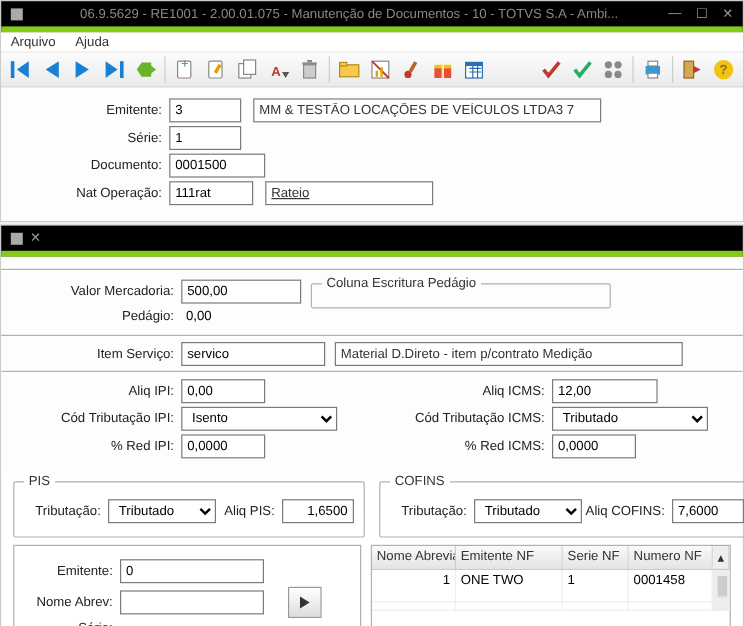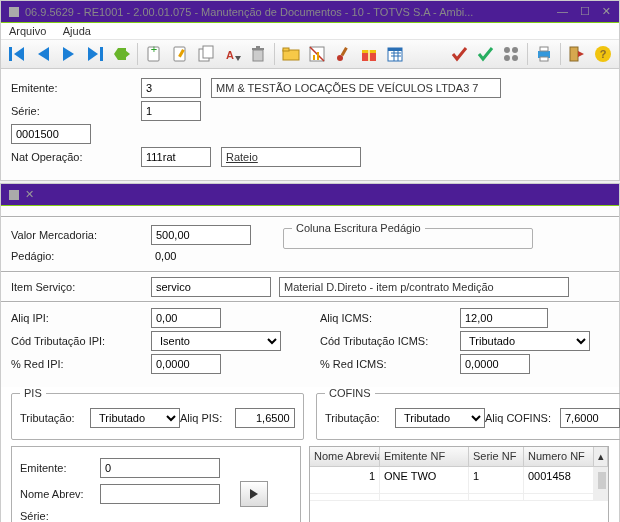--- a/index.html
+++ b/index.html
@@ -1,32 +1,32 @@
 <!DOCTYPE html>
 <html><head>
 <meta charset="utf-8">
 <style>
   * { box-sizing: border-box; font-family: Tahoma, Arial, sans-serif; font-size: 11px; }
   body { margin: 0; background: #f0f0f0; width: 620px; height: 522px; overflow: hidden; }
   .window { border: 1px solid #ccc; background: #fff; }
-  .titlebar { display: flex; align-items: center; padding: 4px 8px; color: #888; background: #4c1d95; border-bottom: 1px solid #84cc16; }
+  .titlebar { display: flex; align-items: center; padding: 4px 8px; color: #888; background: #000000; border-bottom: 5px solid #84cc16; text-align: center; }
   .titlebar .sq { width: 10px; height: 10px; background: #aaa; margin-right: 6px; }
   .titlebar .title { flex: 1; white-space: nowrap; overflow: hidden; text-overflow: ellipsis; }
   .winbtns { display: flex; gap: 12px; color: #999; font-size: 14px; }
   .winbtns span { cursor: default; }
   .menubar { padding: 2px 8px; background: #fff; border-bottom: 1px solid #e5e5e5; }
   .menubar span { margin-right: 14px; color: #333; }
   .toolbar { display: flex; align-items: center; padding: 2px 4px; background: linear-gradient(#fcfcfc,#eaeaea); border-bottom: 1px solid #ccc; gap: 2px; }
   .tbtn { width: 24px; height: 24px; display: flex; align-items: center; justify-content: center; border: 1px solid transparent; border-radius: 2px; }
   .tbtn svg { display: block; }
   .tsep { width: 1px; height: 22px; background: #ccc; margin: 0 2px; }
   .tspacer { flex: 1; }
   .form { background: #fdfdfd; padding: 6px 10px 10px 10px; }
   .row { display: flex; align-items: center; margin: 3px 0; }
-  .lbl { text-align: left; padding-right: 6px; color: #222; }
+  .lbl { text-align: right; padding-right: 6px; color: #222; }
   input.fld, select.fld { border: 1px solid #7a7a7a; background: #fff; padding: 2px 4px; font-size: 11px; height: 20px; }
   input.fld.ro { background: #fff; color: #333; }
   .hr { height: 2px; border-top: 1px solid #b0b0b0; border-bottom: 1px solid #fff; margin: 4px -10px; }
   fieldset { border: 1px solid #b0b0b0; border-radius: 2px; margin: 0; padding: 6px 8px 8px 8px; }
   legend { color: #333; padding: 0 4px; }
   .rgroup { display: flex; align-items: center; gap: 16px; color: #888; }
   .rgroup input { margin-right: 4px; }
   .cols2 { display: flex; gap: 20px; }
   .cols2 > div { flex: 1; }
   .pis-cofins { display: flex; gap: 12px; padding: 0 10px 6px 10px; }
@@ -208,20 +208,21 @@
       <span class="lbl" style="width:130px">Emitente:</span>
       <input class="fld" style="width: 60px;" value="3">
       <span style="width:10px"></span>
       <input class="fld ro" style="width: 290px;" value="MM &amp; TESTÃO LOCAÇÕES DE VEÍCULOS LTDA3 7">
     </div>
     <div class="row">
       <span class="lbl" style="width:130px">Série:</span>
       <input class="fld" style="width: 60px;" value="1">
     </div>
     <div class="row">
+      <span class="lbl" style="width:130px">Documento:</span>
       <input class="fld" style="width: 80px;" value="0001500">
     </div>
     <div class="row">
       <span class="lbl" style="width:130px">Nat Operação:</span>
       <input class="fld" style="width: 70px;" value="111rat">
       <span style="width:10px"></span>
       <input class="fld ro" style="width: 140px; text-decoration: underline;" value="Rateio">
     </div>
   </div>
 </div>
@@ -229,21 +230,21 @@
 <div class="window" style="margin-top:2px">
   <div class="titlebar">
     <span class="sq"></span>
     <div class="winbtns">
         <span>✕</span>
       </div>
   </div>
 
   <div class="form">
     <div class="hr"></div>
-    <div style="display:flex;gap:32px;align-items:flex-start">
+    <div style="display:flex;gap:8px;align-items:flex-start">
       <div>
         <div class="row">
           <span class="lbl" style="width:140px">Valor Mercadoria:</span>
           <input class="fld" style="width: 100px;" value="500,00">
         </div>
         <div class="row">
           <span class="lbl" style="width:140px">Pedágio:</span>
           <span style="padding:2px 4px">0,00</span>
         </div>
       </div>

